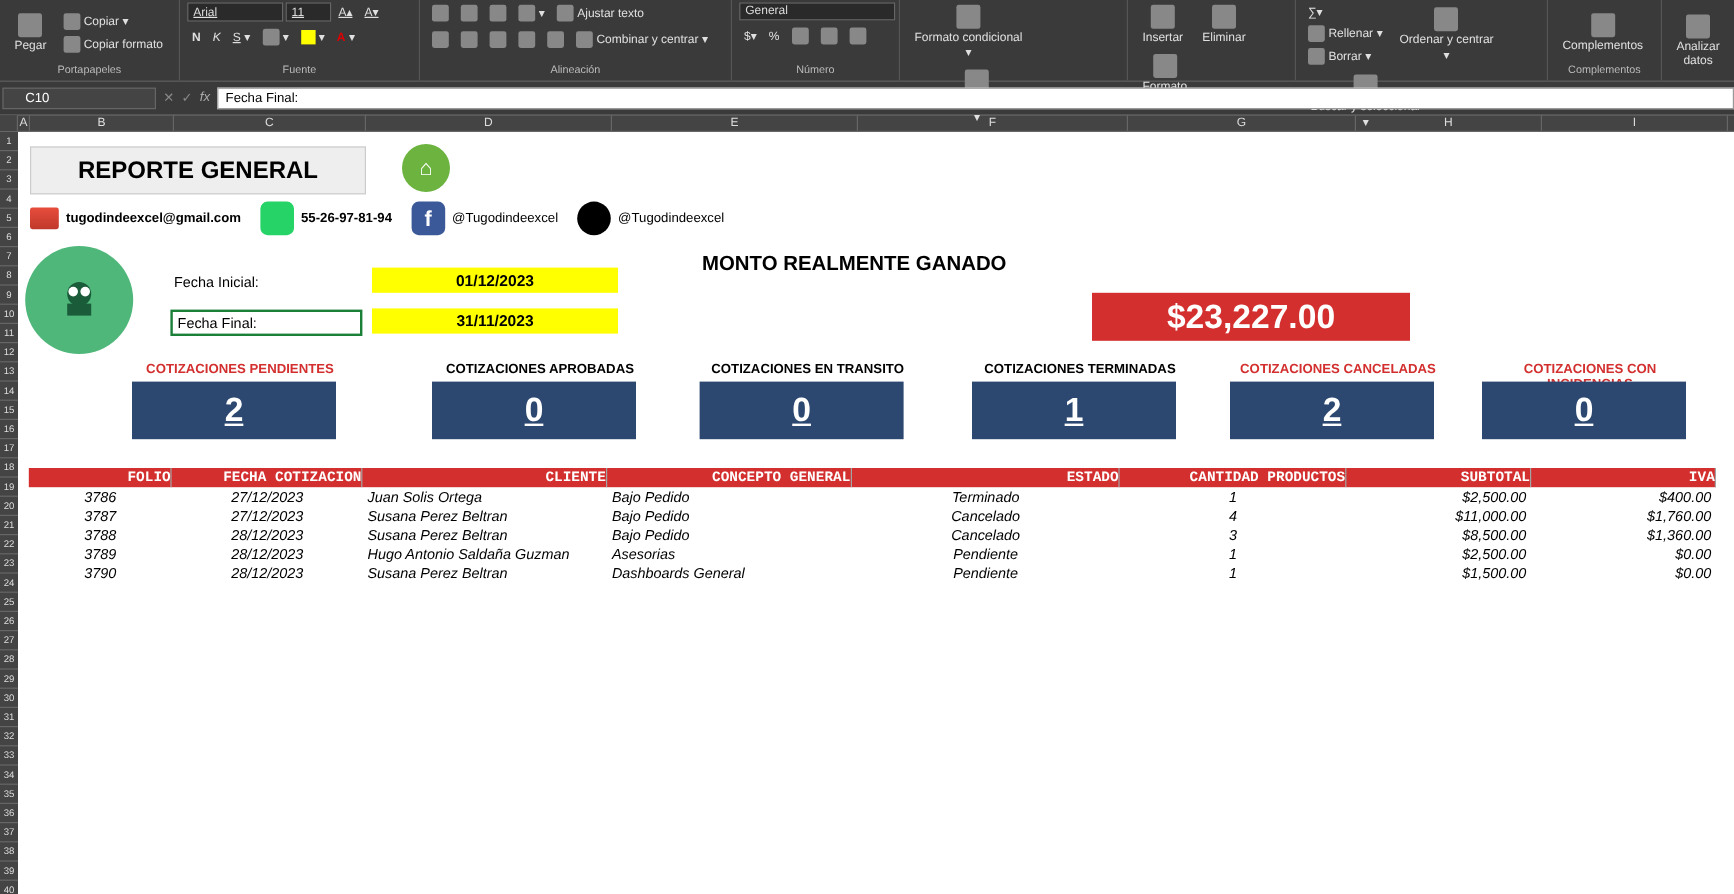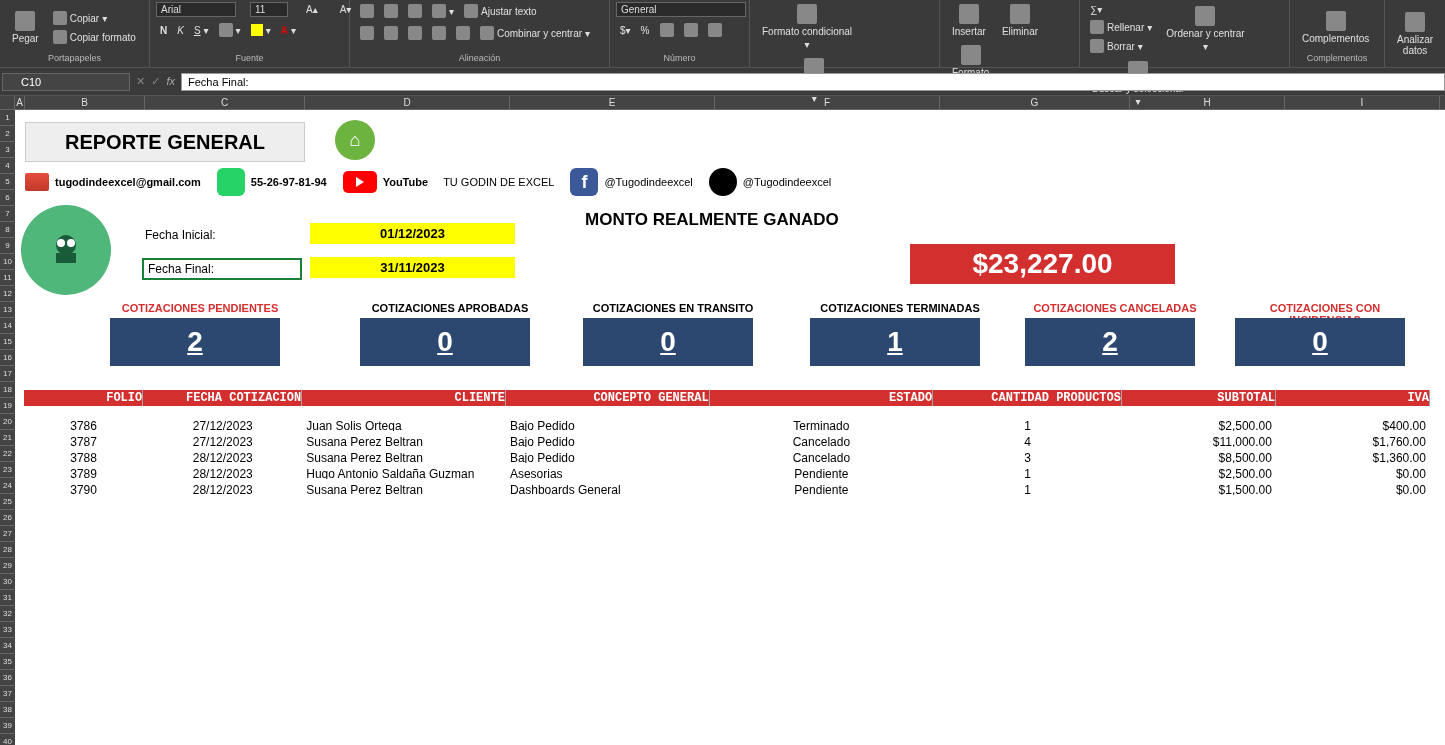--- a/index.html
+++ b/index.html
@@ -61,21 +61,21 @@
 .red-box { background: #d32f2f; }
 
 .stat-label { position: absolute; font-weight: bold; font-size: 11px; text-align: center; }
 .stat-label.red { color: #d32f2f; }
 .stat-box { position: absolute; background: #2c4870; color: #fff; font-size: 28px; font-weight: bold; display: flex; align-items: center; justify-content: center; text-decoration: underline; }
 
 .table-header { position: absolute; background: #d32f2f; color: #fff; font-weight: bold; font-size: 12px; display: flex; }
 .table-header div { text-align: right; padding: 1px 0; border-right: 1px solid #a3a3a3; font-family: Liberation Mono, monospace; }
 .table-body { position: absolute; font-size: 12px; }
 .table-row { display: flex; height: 16px; }
-.table-row div { padding: 12px 4px; white-space: nowrap; overflow: hidden; }
+.table-row div { padding: 0 4px; white-space: nowrap; overflow: hidden; font-style: italic; }
 
 </style>
 </head>
 <body>
 
 <div class="ribbon">
   <div class="ribbon-group" style="width:150px;">
     <div class="ribbon-icons">
       <div class="rbig">
           <span class="ricon"></span>
@@ -87,21 +87,21 @@
             <span class="ricon"></span>
             <span>Copiar formato</span>
           </div>
       </div>
     </div>
     <div class="ribbon-group-label">Portapapeles</div>
   </div>
 
   <div class="ribbon-group" style="width:200px;">
     <div class="ribbon-icons" style="flex-direction:column;align-items:flex-start;">
-      <div style="display:flex;gap:14px;">
+      <div style="display:flex;gap:2px;text-decoration:underline;">
         <input class="font-select" value="Arial" style="">
         <input class="size-select" value="11" style="">
         <span class="rbtn">A▴</span>
         <span class="rbtn">A▾</span>
       </div>
       <div style="display:flex;gap:2px;">
         <span class="rbtn">
             <b>N</b>
           </span>
         <span class="rbtn">
@@ -313,21 +313,20 @@
 
     <div class="contact-row">
       <div class="contact-item">
           <span class="icon-gmail"></span>
           <b>tugodindeexcel@gmail.com</b>
         </div>
       <div class="contact-item">
           <span class="icon-wa"></span>
           <b>55-26-97-81-94</b>
         </div>
-      <div class="contact-item"><span class="icon-yt"></span><b>YouTube</b>&nbsp;<span>TU GODIN DE EXCEL</span></div>
       <div class="contact-item">
           <span class="icon-fb">f</span>
           <span>@Tugodindeexcel</span>
         </div>
       <div class="contact-item">
           <span class="icon-tk"></span>
           <span>@Tugodindeexcel</span>
         </div>
     </div>
 

